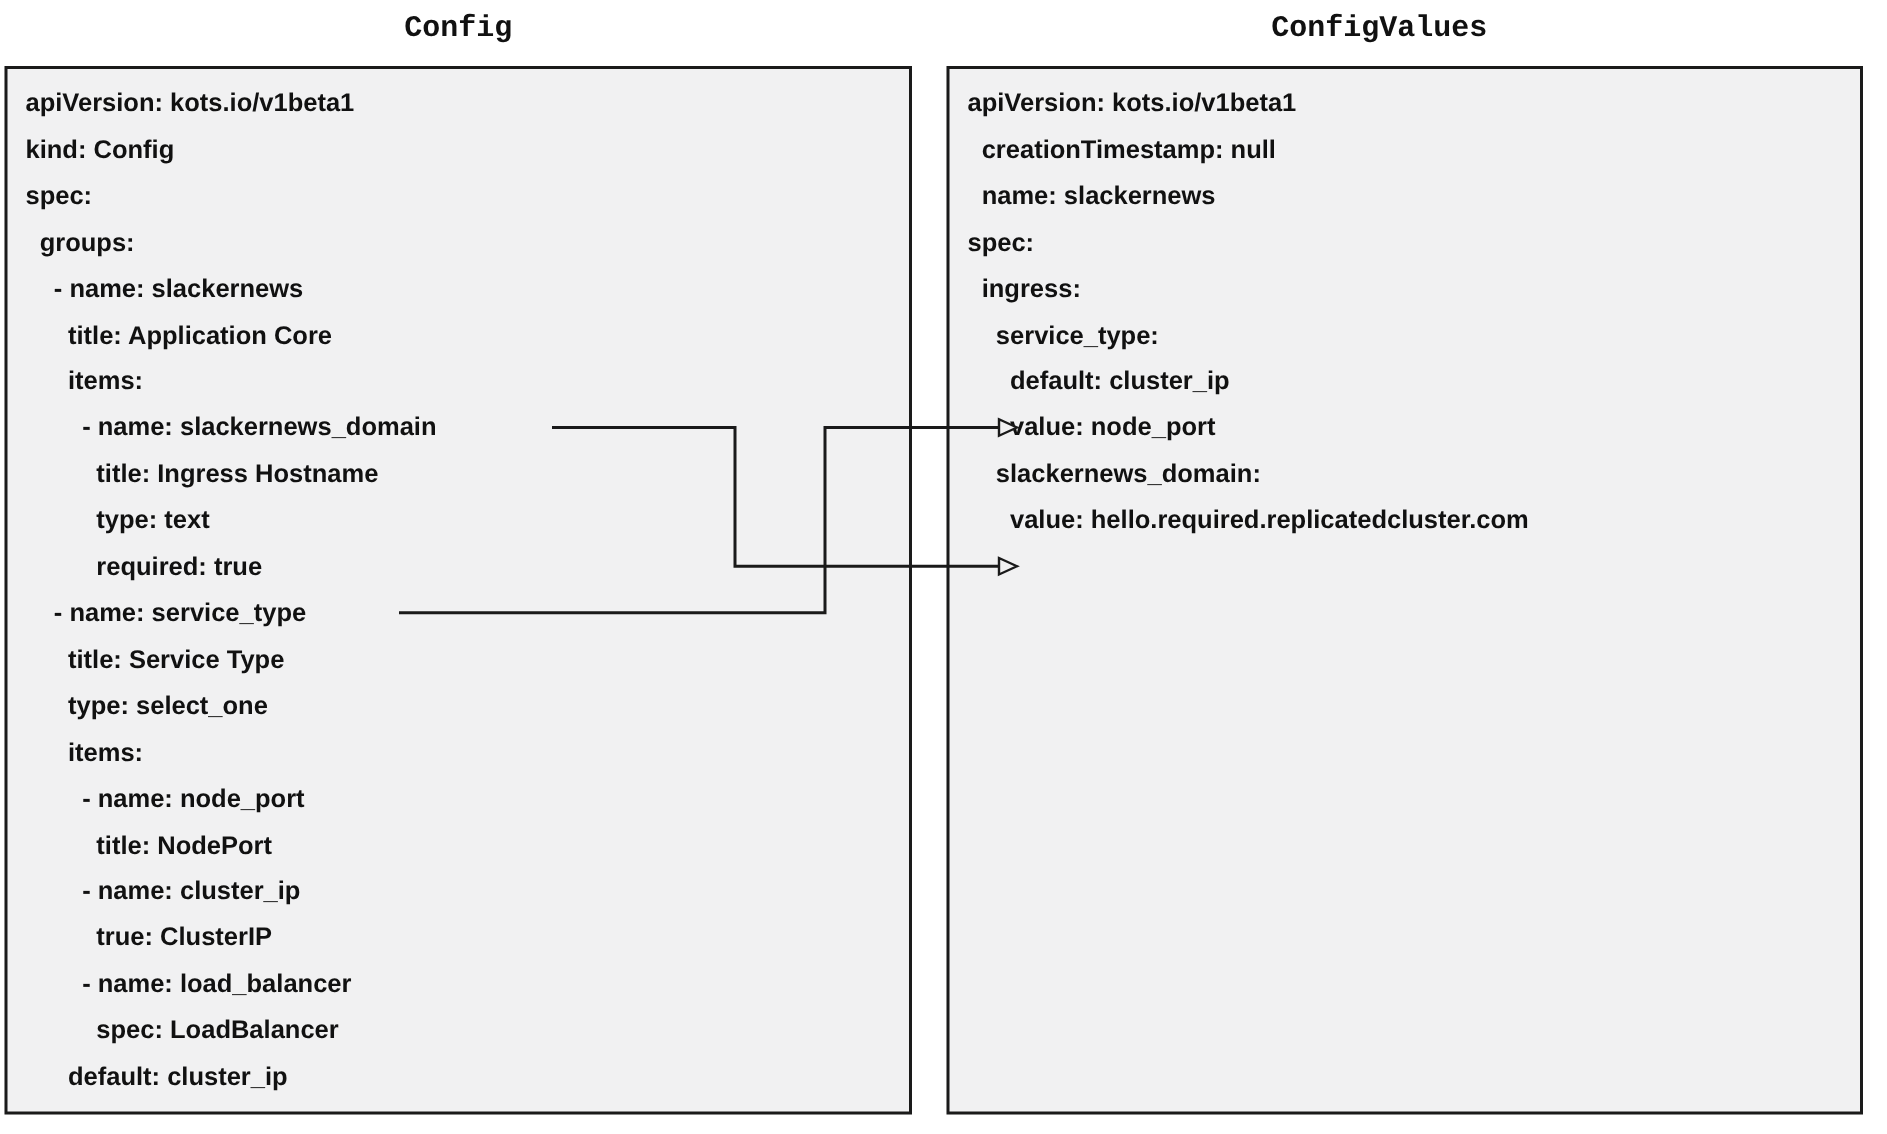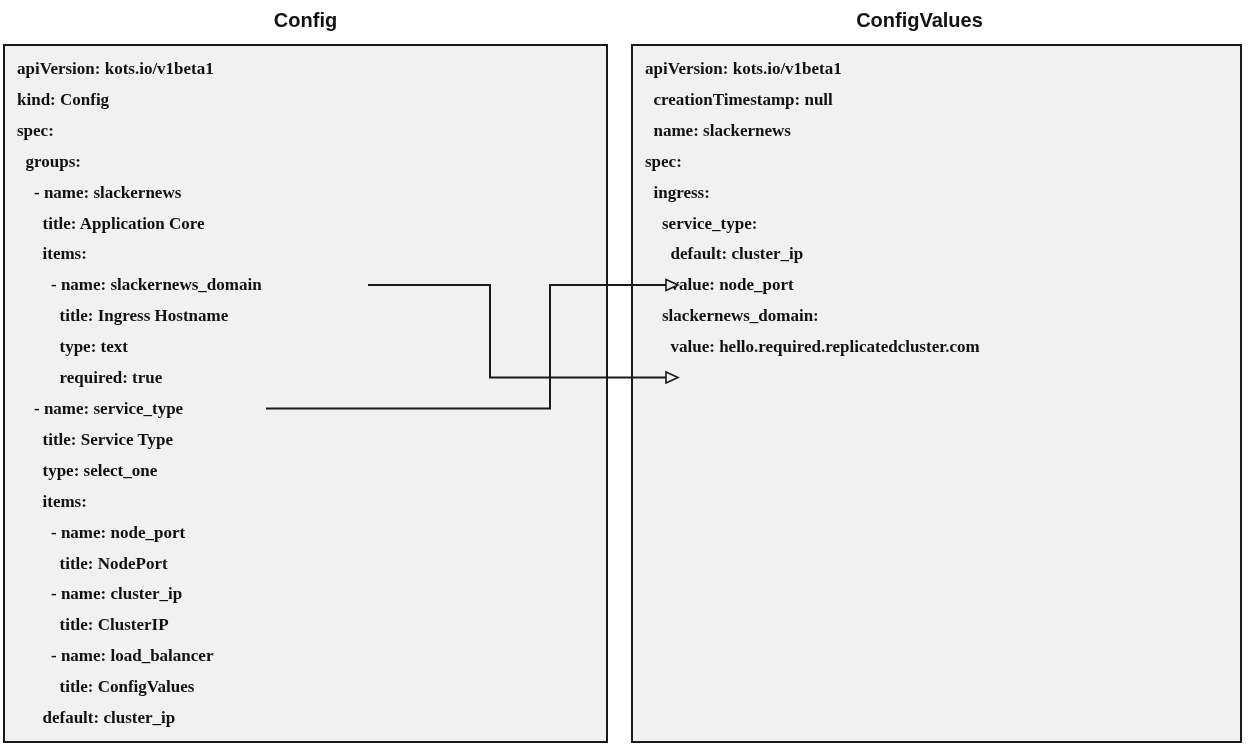--- a/index.html
+++ b/index.html
@@ -17,21 +17,21 @@
     overflow: hidden;
     font-family: "Liberation Mono", monospace;
   }
   .stage { position: relative; width: 1258px; height: 756px; }
 
   .panel-title {
     position: absolute;
     top: 7px;
     height: 26px;
     text-align: center;
-    font-family: Liberation Sans, sans-serif;
+    font-family: Liberation Mono, monospace;
     font-weight: bold;
     font-size: 20px;
     line-height: 26px;
     color: var(--text);
   }
   #title-config { left: 3px; width: 605px; }
   #title-configvalues { left: 614px; width: 611px; }
 
   .panel {
     position: absolute;
@@ -40,21 +40,21 @@
     background: var(--panel-bg);
     border: 2px solid var(--border);
     padding: 8px 12px;
   }
   #panel-config { left: 3px; width: 605px; }
   #panel-configvalues { left: 631px; width: 611px; }
 
   .code-lines { width: 100%; }
   .code-line {
     white-space: pre;
-    font-family: Liberation Serif, serif;
+    font-family: Liberation Sans, sans-serif;
     font-weight: bold;
     font-size: 17px;
     line-height: 30.9px;
     color: var(--text);
   }
 
   svg.connector-layer {
     position: absolute;
     left: 0; top: 0;
     width: 1258px; height: 756px;
@@ -94,23 +94,23 @@
         <div class="code-line">          title: Ingress Hostname</div>
         <div class="code-line">          type: text</div>
         <div class="code-line">          required: true</div>
         <div class="code-line">    - name: service_type</div>
         <div class="code-line">      title: Service Type</div>
         <div class="code-line">      type: select_one</div>
         <div class="code-line">      items:</div>
         <div class="code-line">        - name: node_port</div>
         <div class="code-line">          title: NodePort</div>
         <div class="code-line">        - name: cluster_ip</div>
-        <div class="code-line">          title: ClusterIP</div>
+        <div class="code-line">          true: ClusterIP</div>
         <div class="code-line">        - name: load_balancer</div>
-        <div class="code-line">          title: ConfigValues</div>
+        <div class="code-line">          spec: LoadBalancer</div>
         <div class="code-line">      default: cluster_ip</div>
       </div>
   </div>
 
   <div class="panel" id="panel-configvalues">
     <div class="code-lines">
         <div class="code-line">apiVersion: kots.io/v1beta1</div>
         <div class="code-line">  creationTimestamp: null</div>
         <div class="code-line">  name: slackernews</div>
         <div class="code-line">spec:</div>

